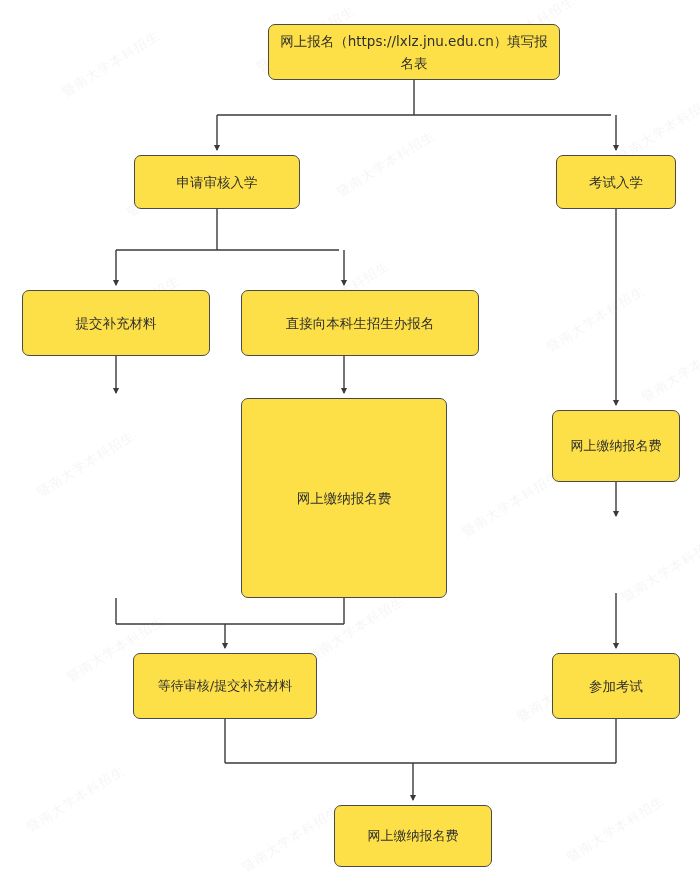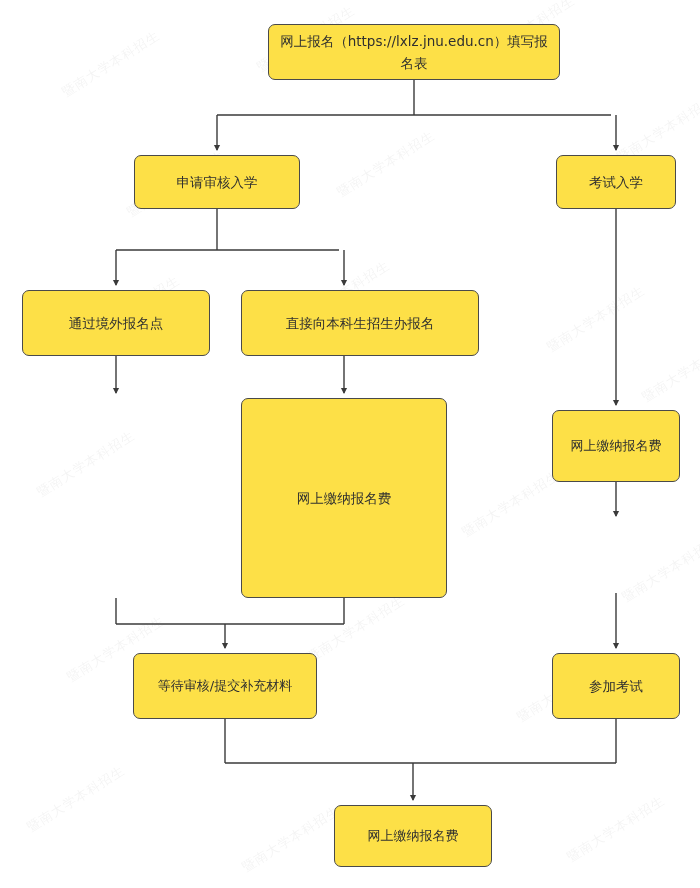--- a/index.html
+++ b/index.html
@@ -136,21 +136,21 @@
 
   <div class="node" style="left:134px; top:155px; width:166px; height:54px;">
     <span class="node-label">申请审核入学</span>
   </div>
 
   <div class="node" style="left:556px; top:155px; width:120px; height:54px;text-align:right;">
     <span class="node-label">考试入学</span>
   </div>
 
   <div class="node" style="left:22px; top:290px; width:188px; height:66px;">
-    <span class="node-label">通过境外报名点</span>
+    <span class="node-label">提交补充材料</span>
   </div>
 
   <div class="node" style="left:241px; top:290px; width:238px; height:66px;">
     <span class="node-label">直接向本科生招生办报名</span>
   </div>
 
 
   <div class="node" style="left:241px; top:398px; width:206px; height:200px;">
     <span class="node-label">网上缴纳报名费</span>
   </div>

